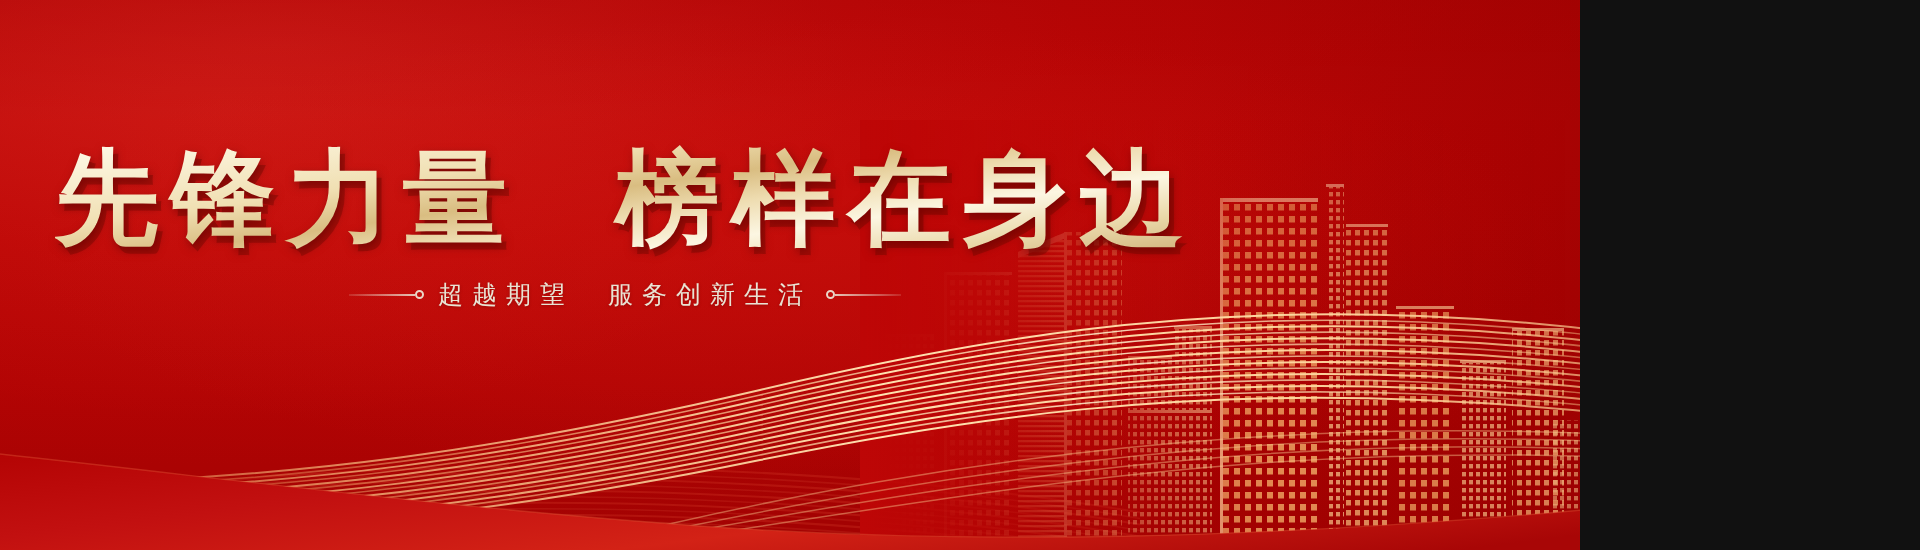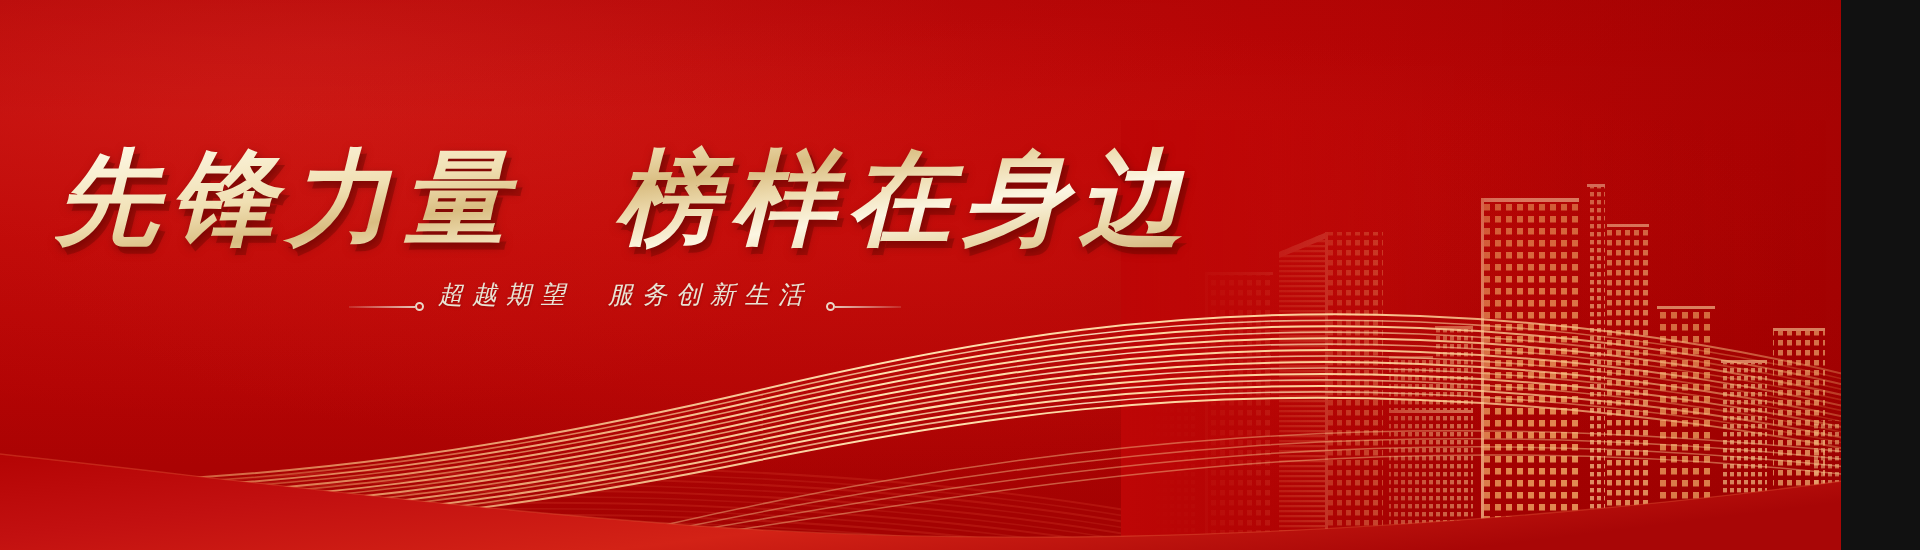--- a/index.html
+++ b/index.html
@@ -3,27 +3,26 @@
 <meta charset="utf-8">
 <title>先锋力量 榜样在身边</title>
 <style>
   html, body {
     margin: 0;
     padding: 0;
     background: #111;
   }
   #banner {
     position: relative;
-    width: 1841px;
+    width: 1580px;
     height: 550px;
     overflow: hidden;
     font-family: "Liberation Sans", "DejaVu Sans", sans-serif;
     background: #bd0505;
     user-select: none;
-    font-style: italic;
   }
 
   
   .bg-base {
     position: absolute;
     inset: 0;
     background:
       radial-gradient(ellipse 120% 90% at 18% 8%, #c81212 0%, #bd0606 42%, #a80202 100%);
   }
   .bg-vignette {
@@ -157,21 +156,21 @@
     color: rgba(110,10,0,0.42);
     transform: translate(5px, 7px);
     z-index: -1;
     pointer-events: none;
   }
   .headline-wrap { position: relative; display: inline-block; }
 
   .sub-row {
     margin-top: 24px;
     display: flex;
-    align-items: flex-end;
+    align-items: center;
     justify-content: center;
     gap: 14px;
   }
   .orn { display: flex; align-items: center; gap: 0; }
   .orn-line {
     width: 66px;
     height: 2px;
     background: linear-gradient(90deg, rgba(232,226,210,0.15), rgba(236,230,214,0.85));
   }
   .orn-line.right {

